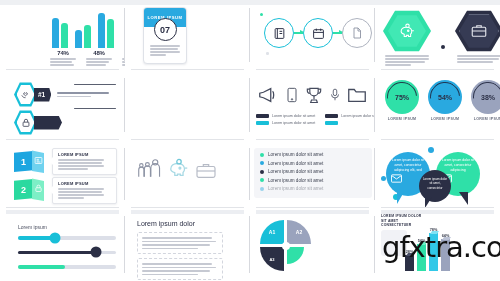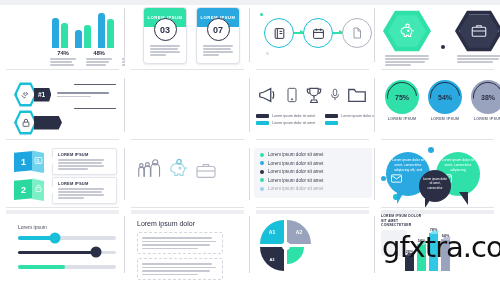--- a/index.html
+++ b/index.html
@@ -202,34 +202,20 @@
       </div>
     </div>
     <div class="sep-v"></div>
     <div class="sep-h"></div>
   </div>
 
   <div class="cell">
     <div class="band" style="top:0;"></div>
     <div class="cards">
       <div class="card">
-        <div class="card-head" style="background:#2fe0a8;">
-          <span>LOREM IPSUM</span>
-        </div>
-        <div class="card-circle">03</div>
-        <div class="card-txt">
-          <div class="lorem-lines">
-            <div class="ln" style="width:30px"></div>
-              <div class="ln" style="width:28px"></div>
-            <div class="ln" style="width:30px"></div>
-              <div class="ln" style="width:16px"></div>
-          </div>
-        </div>
-      </div>
-      <div class="card">
         <div class="card-head" style="background:#29a9e0;">
           <span>LOREM IPSUM</span>
         </div>
         <div class="card-circle">07</div>
         <div class="card-txt">
           <div class="lorem-lines">
             <div class="ln" style="width:30px"></div>
               <div class="ln" style="width:28px"></div>
             <div class="ln" style="width:30px"></div>
               <div class="ln" style="width:16px"></div>

